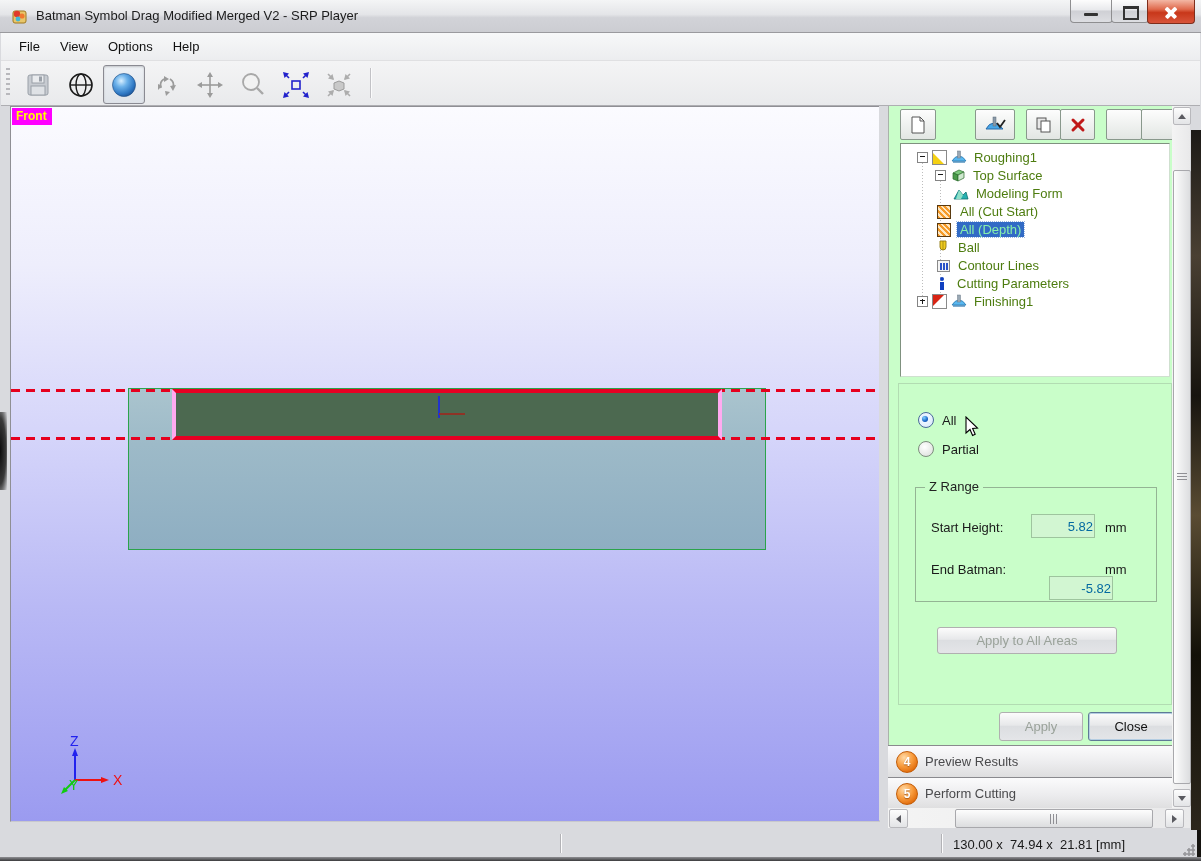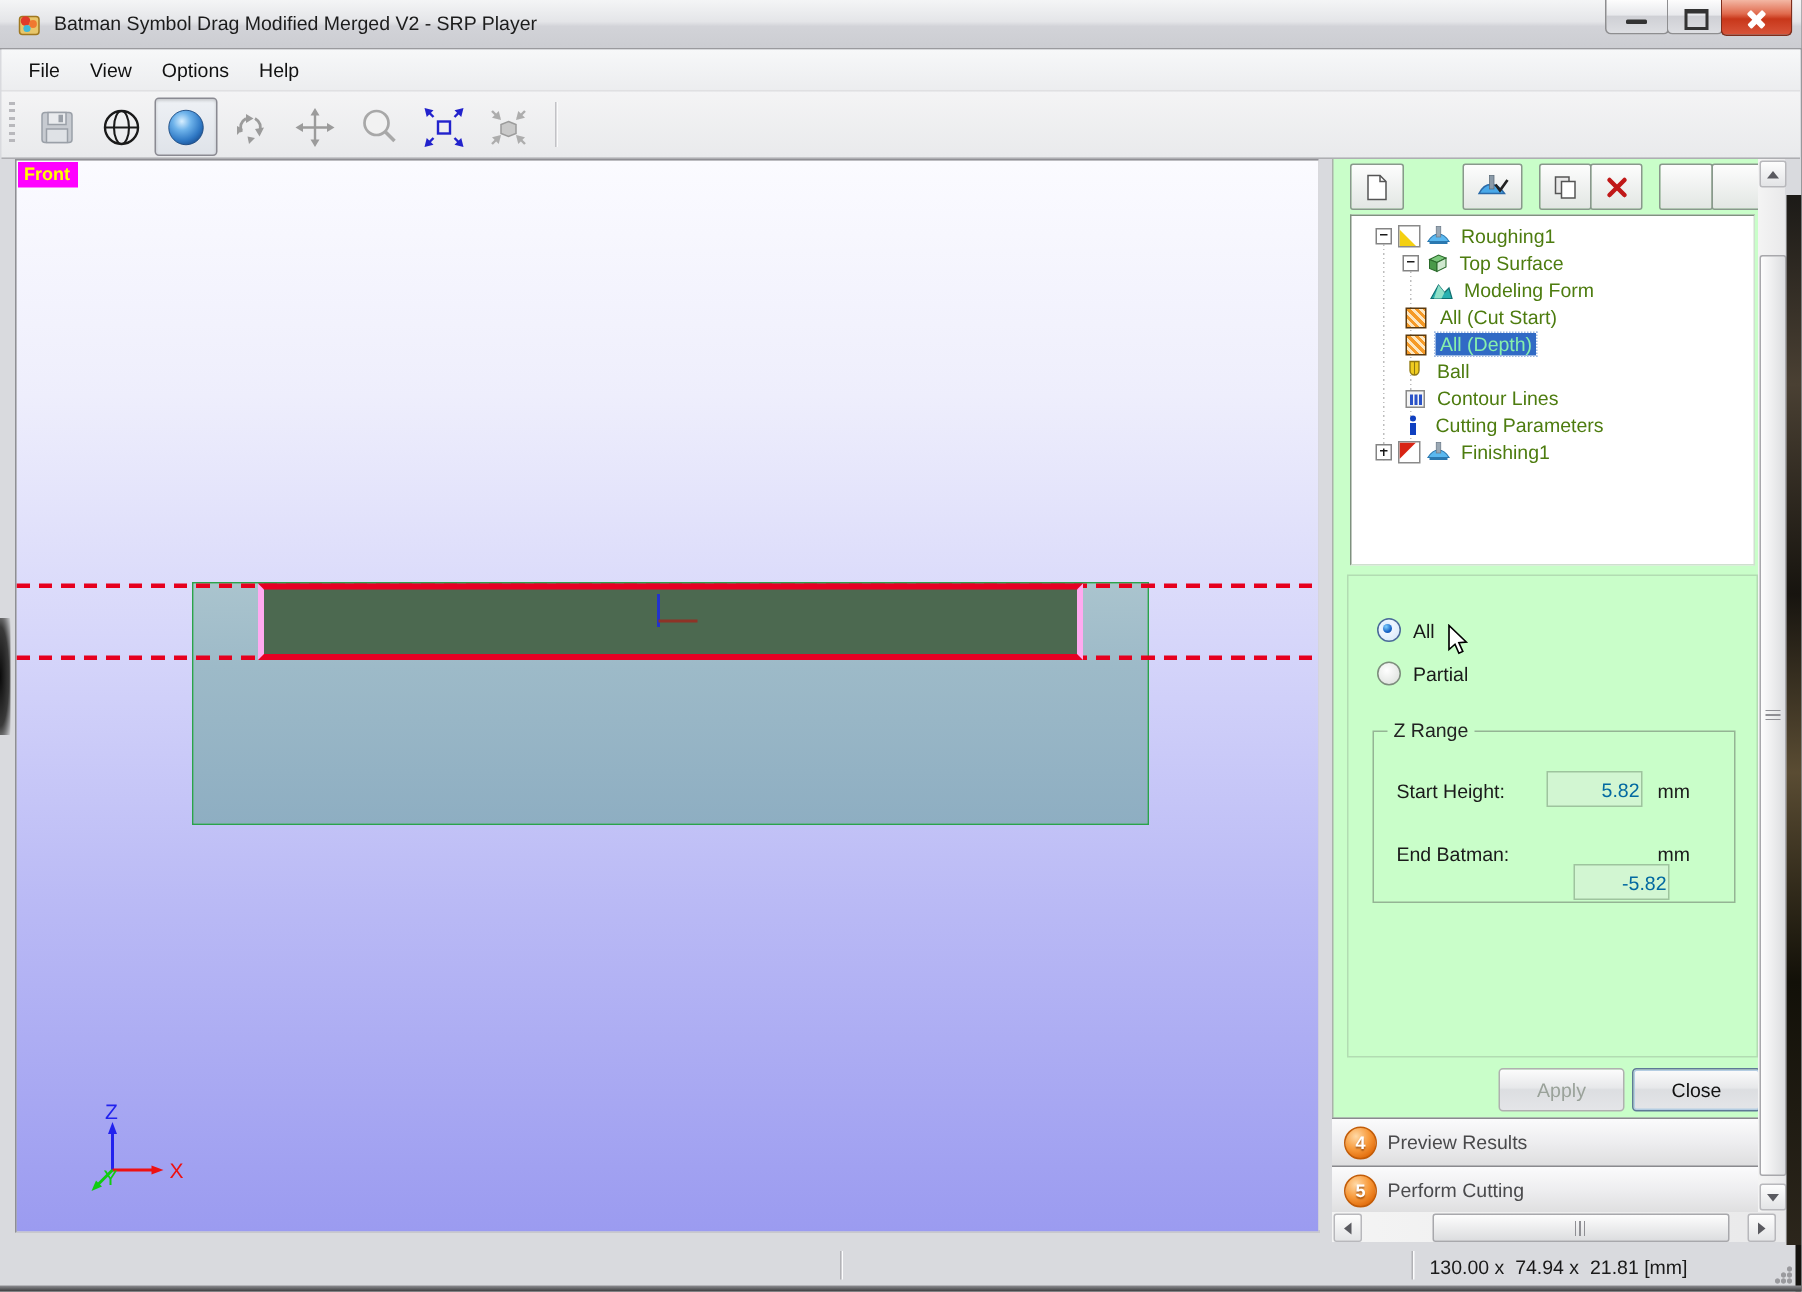--- a/index.html
+++ b/index.html
@@ -433,20 +433,21 @@
   <span id="zrange-title" class="abs">Z Range</span>
 
   <span class="abs" style="left:931px;top:520px">Start Height:</span>
   <input class="abs field" style="left: 1031px; top: 514px;" disabled="" value="5.82">
   <span class="abs" style="left:1105px;top:520px">mm</span>
 
   <span class="abs" style="left:931px;top:562px">End Batman:</span>
   <input class="abs field" style="left: 1031px; top: 576px; margin-left: 18px;" disabled="" value="-5.82">
   <span class="abs" style="left:1105px;top:562px">mm</span>
 
+  <div class="abs btn disabled" style="left:937px;top:627px;width:178px;height:25px">Apply to All Areas</div>
 
   <div class="abs btn disabled" style="left:999px;top:712px;width:82px;height:27px">Apply</div>
   <div class="abs btn" id="btn-close-panel" style="left:1088px;top:712px;width:84px;height:27px">Close</div>
 
   <div class="abs step-hdr" style="top:745px">
     <span class="step-ball">4</span>
     <span>Preview Results</span>
   </div>
   <div class="abs step-hdr" style="top:777px">
     <span class="step-ball">5</span>

